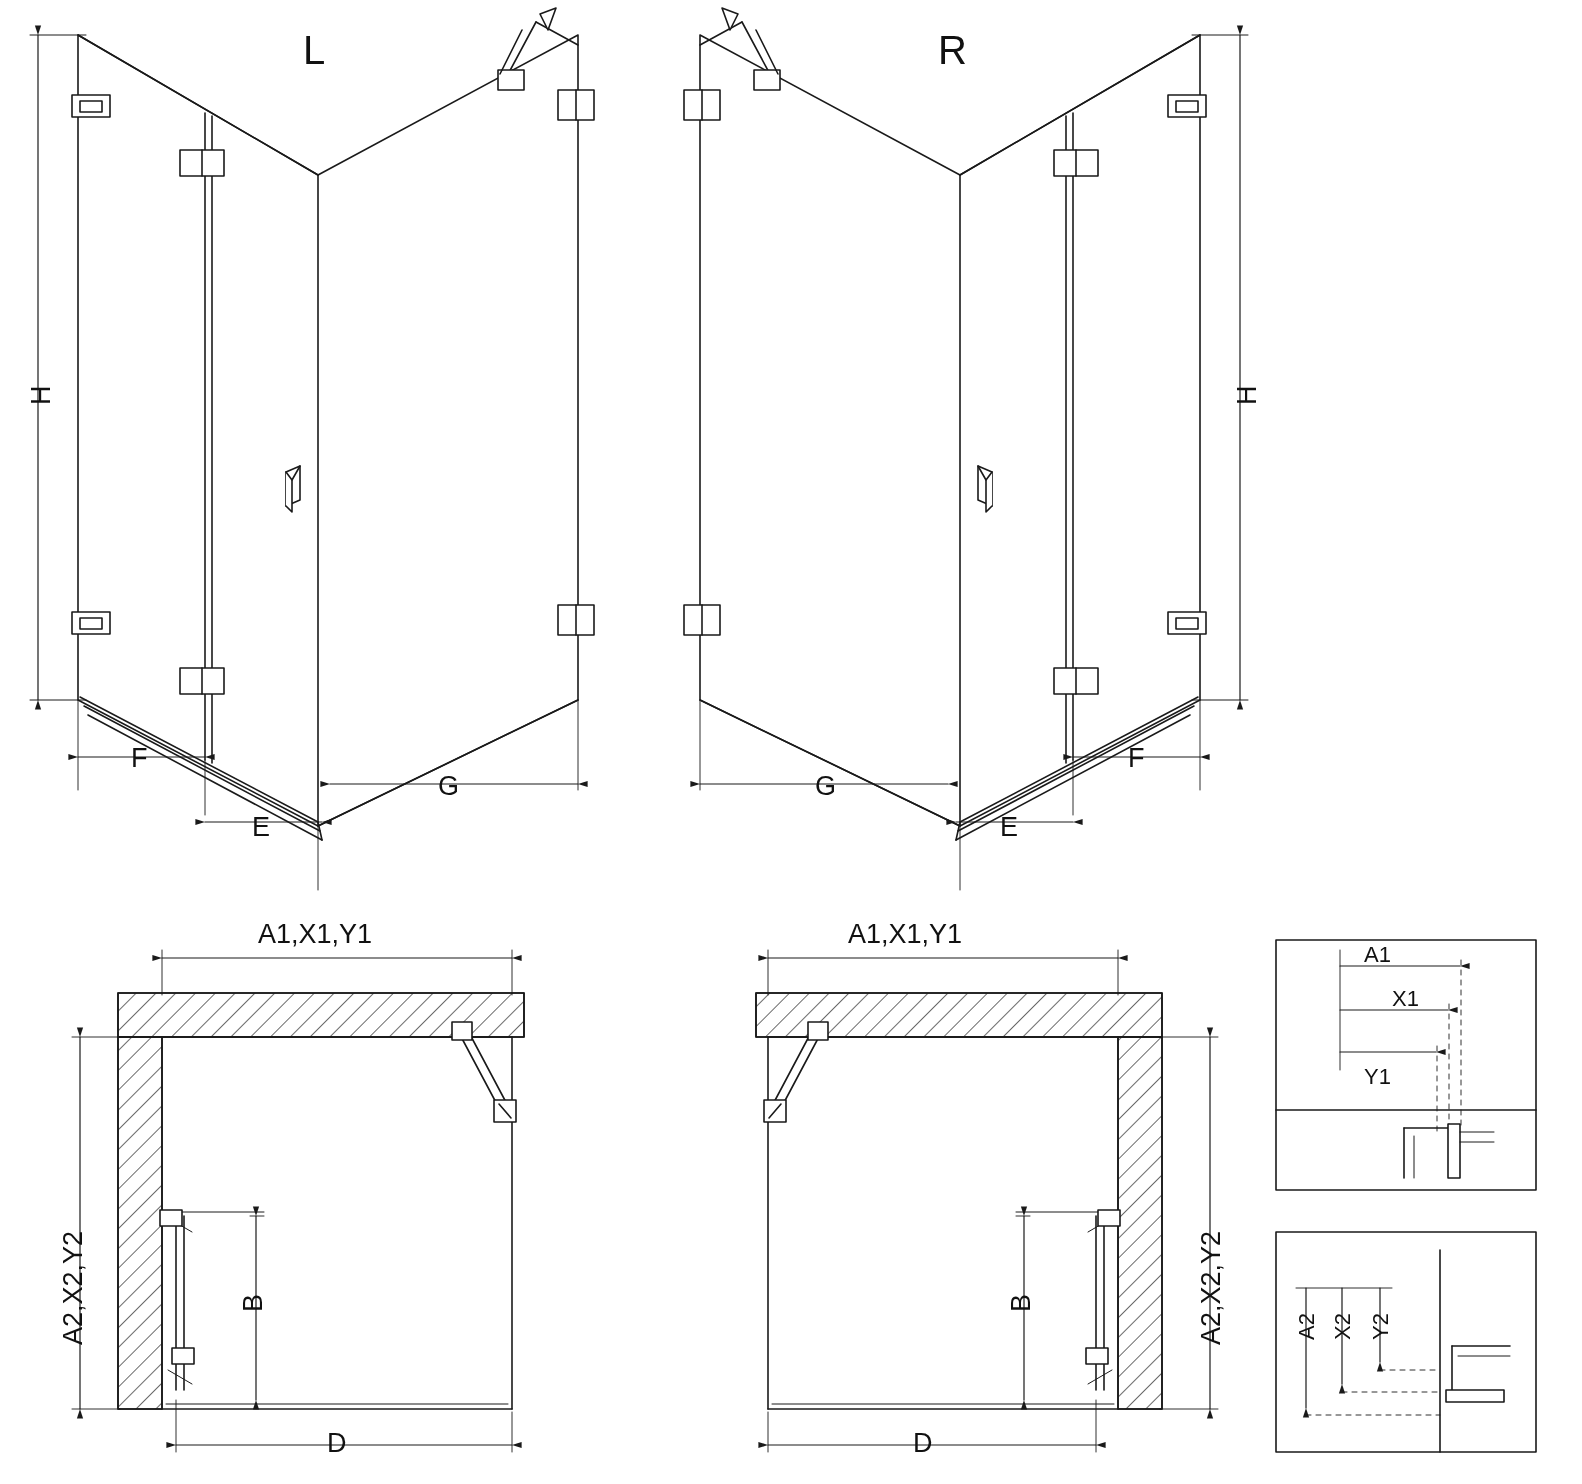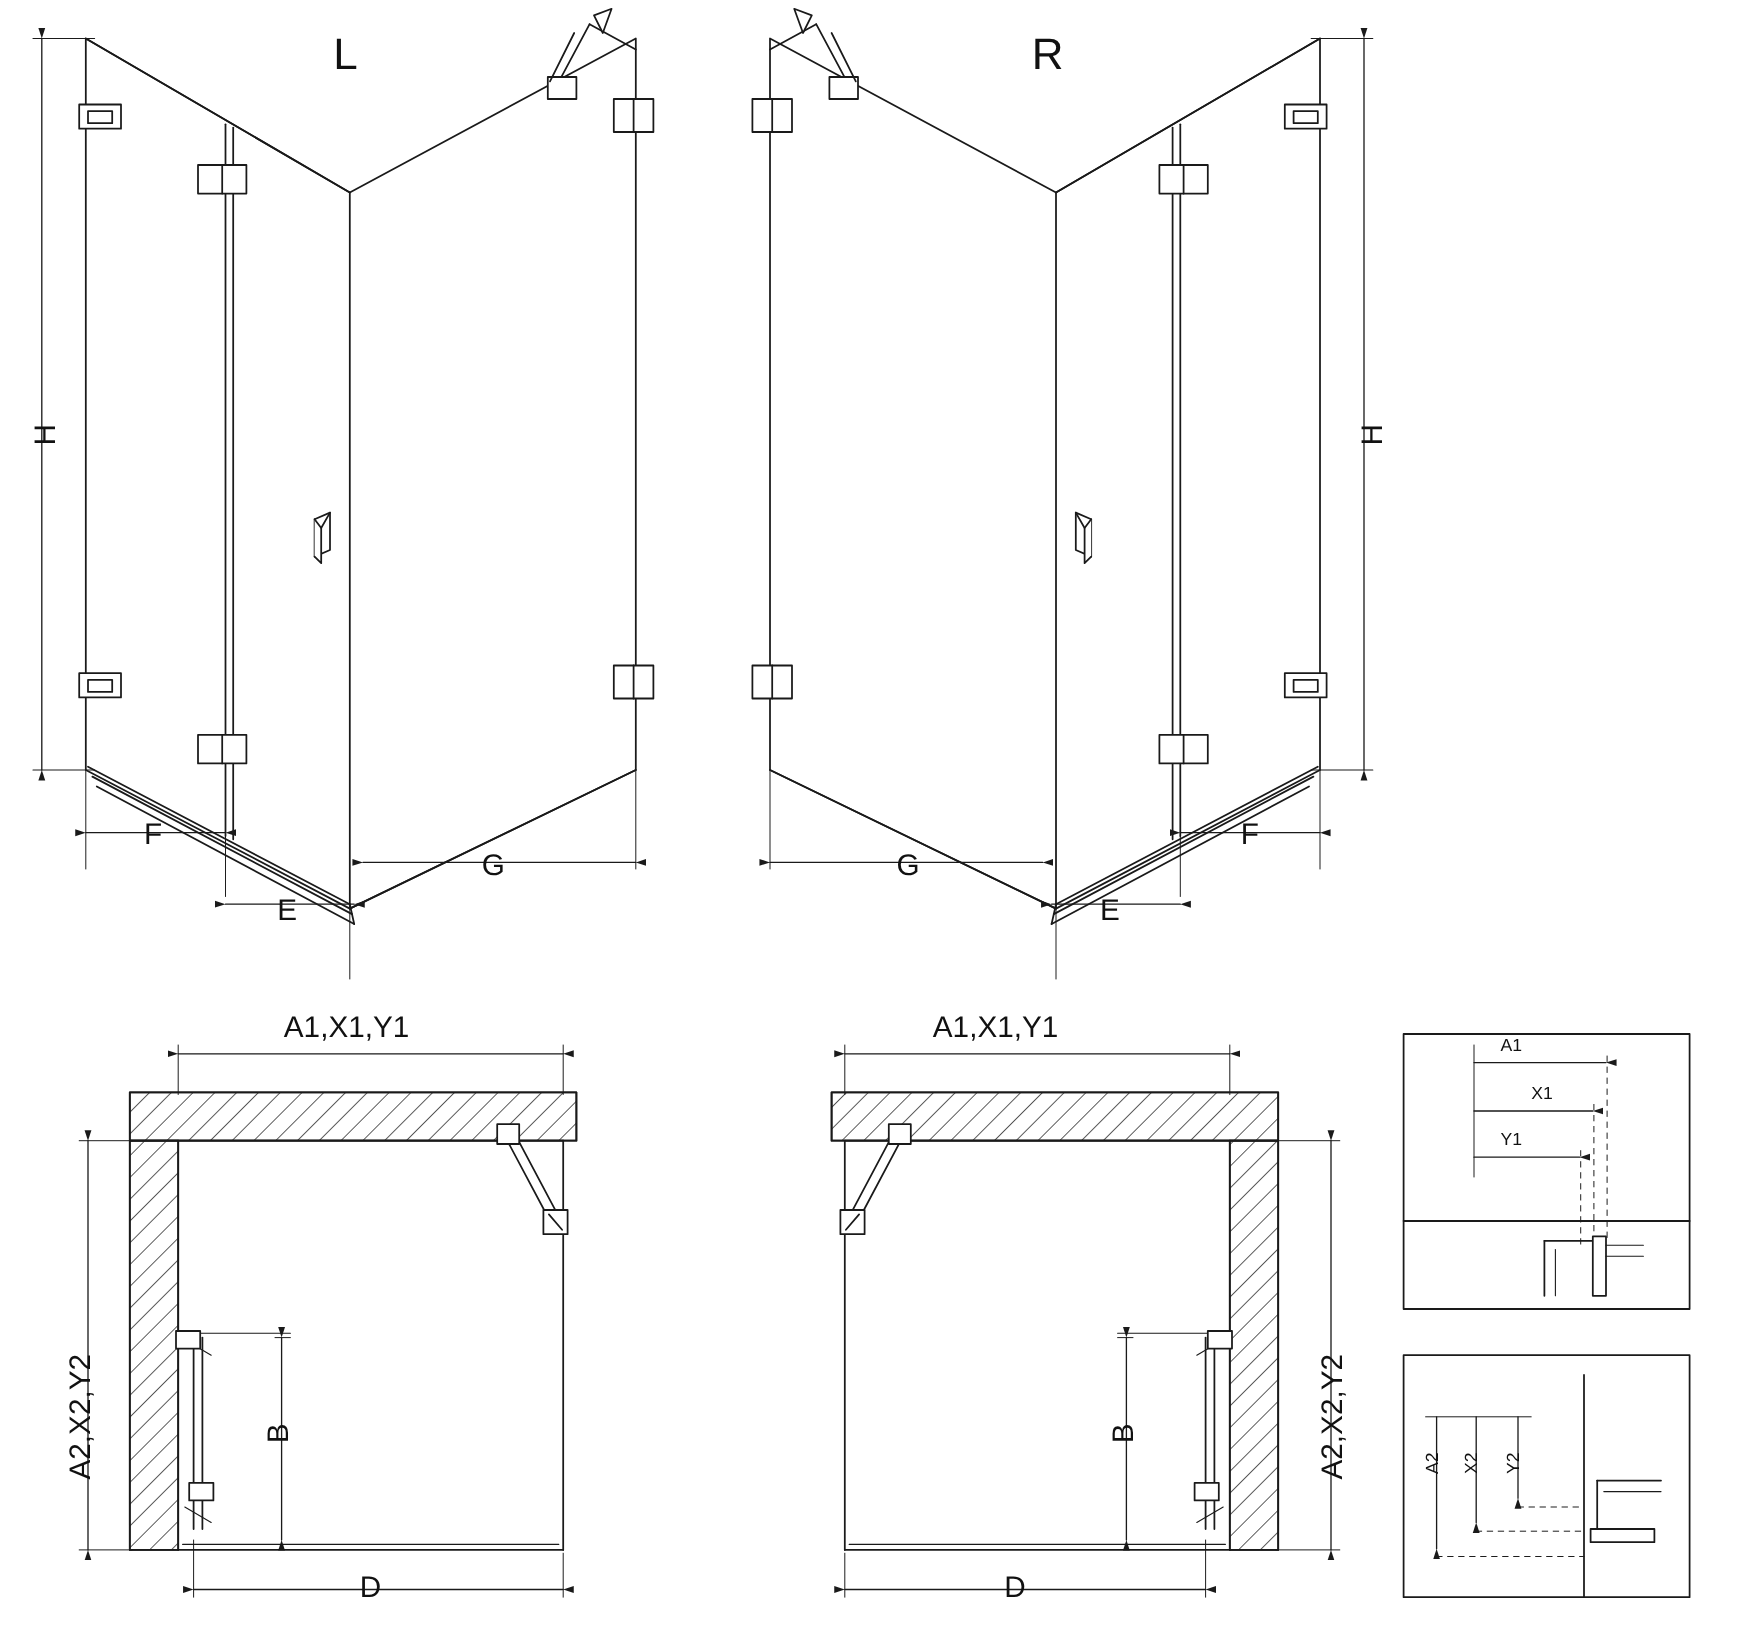--- a/index.html
+++ b/index.html
@@ -2,21 +2,21 @@
 <html><head>
 <meta charset="utf-8">
 <style>
   html,body{margin:0;padding:0;background:#ffffff;}
   body{width:1582px;height:1484px;position:relative;font-family:"Liberation Sans",sans-serif;color:#1a1a1a;overflow:hidden;}
   .stage{position:absolute;left:0;top:0;width:1582px;height:1484px;}
   svg{display:block;}
   .lbl{position:absolute;font-family:"Liberation Sans",sans-serif;color:#111;white-space:nowrap;}
   .big{font-size:40px;}
   .mid{font-size:27px;}
-  .sm{font-size:16px;}
+  .sm{font-size:22px;}
   .rot{transform:rotate(-90deg);transform-origin:left top;}
 </style>
 </head>
 <body>
 
 <div class="stage">
 
 <svg width="1582" height="1484" viewBox="0 0 1582 1484">
   <defs>
     <pattern id="hatch" width="14" height="14" patternTransform="rotate(45)" patternUnits="userSpaceOnUse">
@@ -275,19 +275,19 @@
 <div class="lbl mid rot" style="left:1196px;top:1345px;">A2,X2,Y2</div>
 
 <div class="lbl mid rot" style="left:238px;top:1312px;">B</div>
 <div class="lbl mid rot" style="left:1006px;top:1312px;">B</div>
 
 <div class="lbl mid" style="left:327px;top:1428px;">D</div>
 <div class="lbl mid" style="left:913px;top:1428px;">D</div>
 
 <div class="lbl sm" style="left:1364px;top:942px;">A1</div>
 <div class="lbl sm" style="left:1392px;top:986px;">X1</div>
-<div class="lbl sm" style="left:1364px;top:1028px;">Y1</div>
+<div class="lbl sm" style="left:1364px;top:1064px;">Y1</div>
 
 <div class="lbl sm rot" style="left:1294px;top:1340px;">A2</div>
 <div class="lbl sm rot" style="left:1330px;top:1340px;">X2</div>
 <div class="lbl sm rot" style="left:1368px;top:1340px;">Y2</div>
 
 </div>
 
 </body></html>

